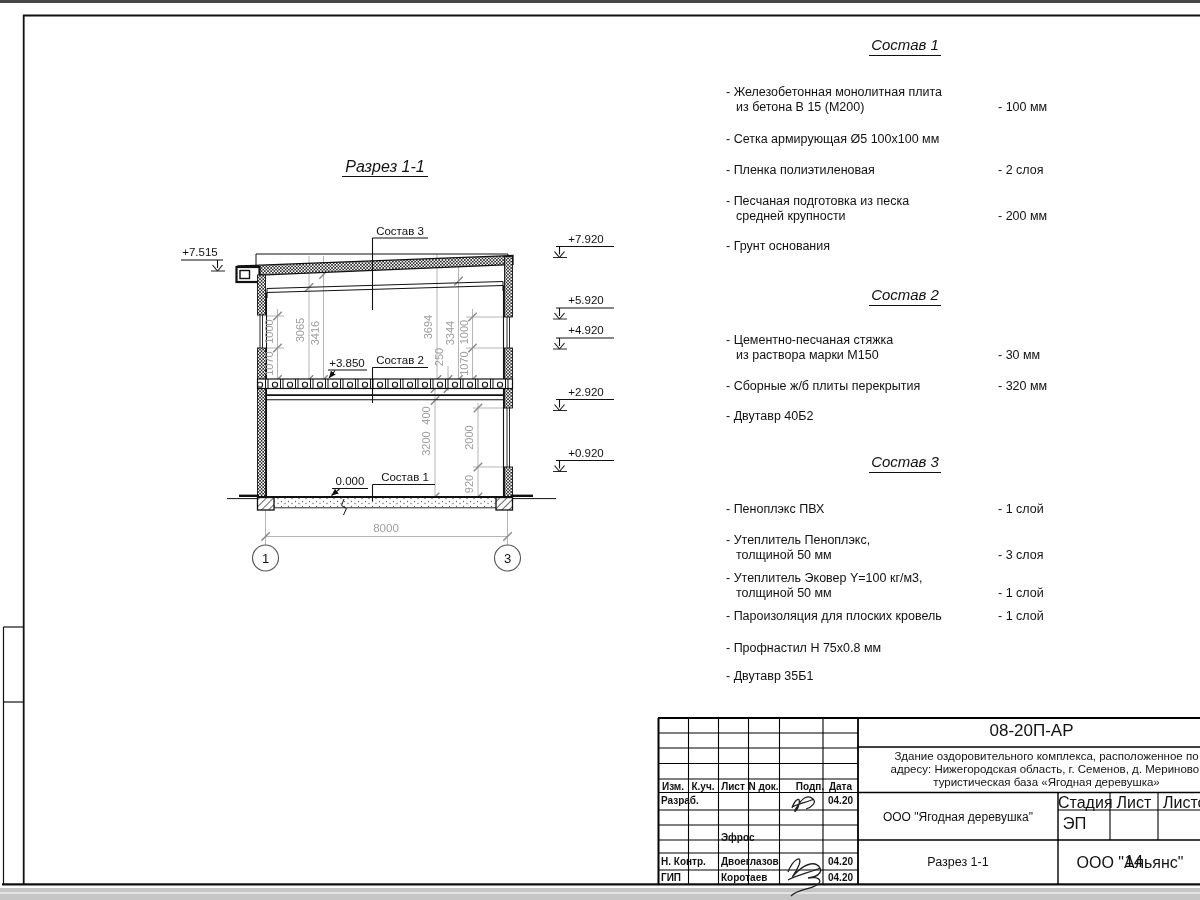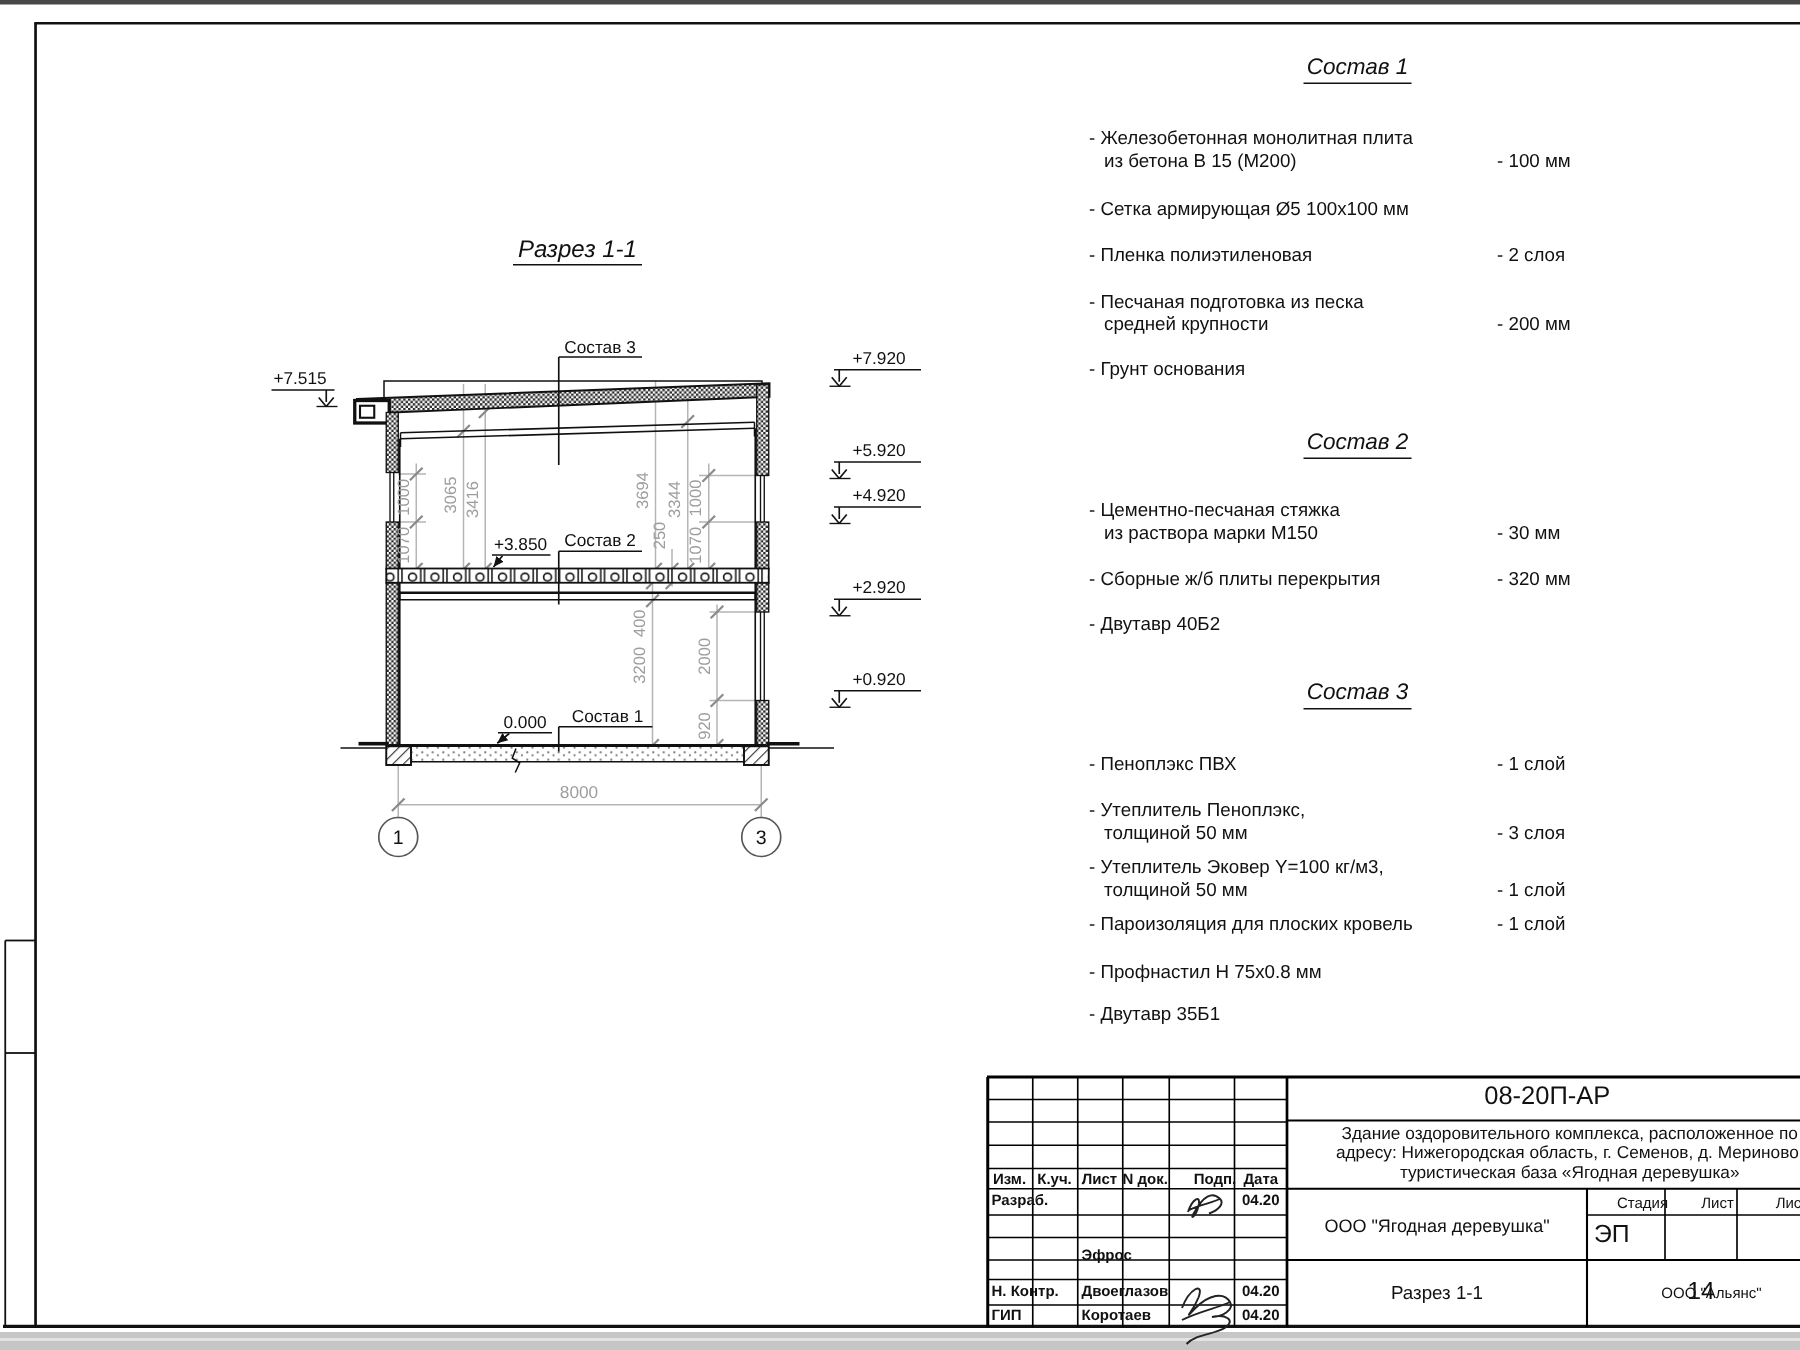--- a/index.html
+++ b/index.html
@@ -15,21 +15,21 @@
   .ci .v{position:absolute;left:260px;top:0;margin-left:12px;}
   .ci .v2{top:15px;}
   
   .dhead{position:absolute;left:300px;top:158px;width:170px;text-align:center;
          font-style:italic;font-size:16px;}
   .dhead span{border-bottom:1.4px solid #111;padding:0 3px 1px 3px;}
   
   .tb{position:absolute;text-align:center;white-space:nowrap;overflow:visible;}
   .tb-l{position:absolute;text-align:left;white-space:nowrap;}
   .f10{font-size:10px;line-height:12px;font-weight:bold;}
-  .f105{font-size:10px;line-height:13px;padding-left:11px;}
+  .f105{font-size:16px;line-height:13px;}
   .f115{font-size:11.5px;line-height:12.6px;}
   .f12{font-size:12px;}
   .f125{font-size:12.5px;}
   .f16{font-size:16.5px;}
   .f17{font-size:17px;font-weight:400;}
   .band-top{position:absolute;left:0;top:0;width:1200px;height:3px;background:#474747;}
   .band-bottom{position:absolute;left:0;top:888px;width:1200px;height:12px;background:#c6c6c6;}
   .band-bottom .inner{position:absolute;left:0;top:4px;width:1200px;height:2px;background:#e3e3e3;}
   svg{position:absolute;left:0;top:0;}
 </style>

